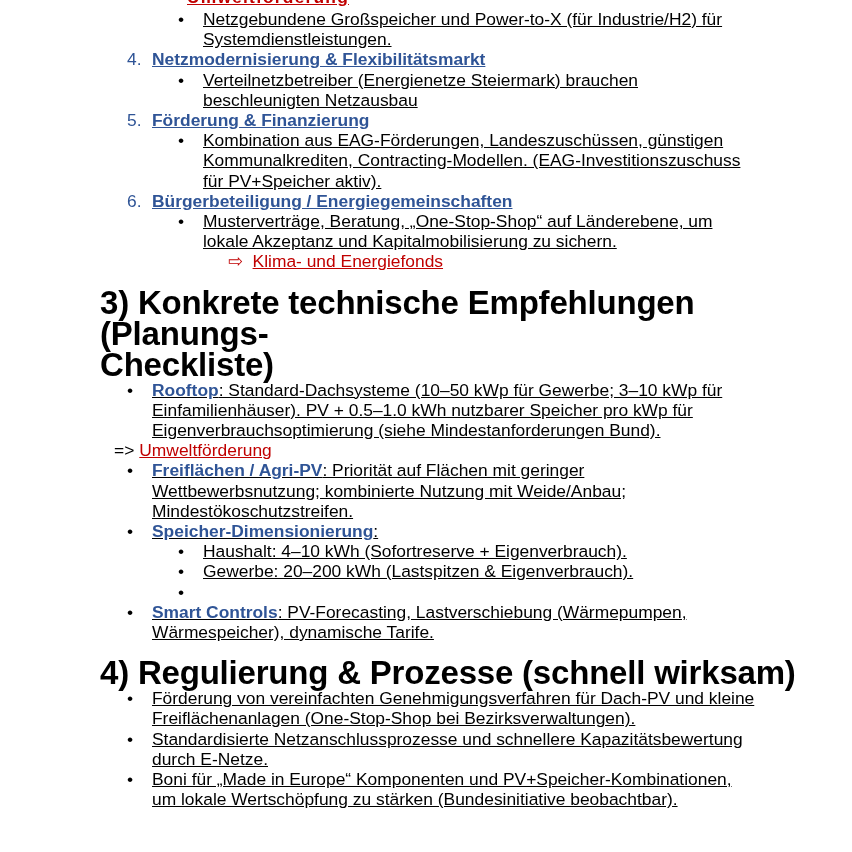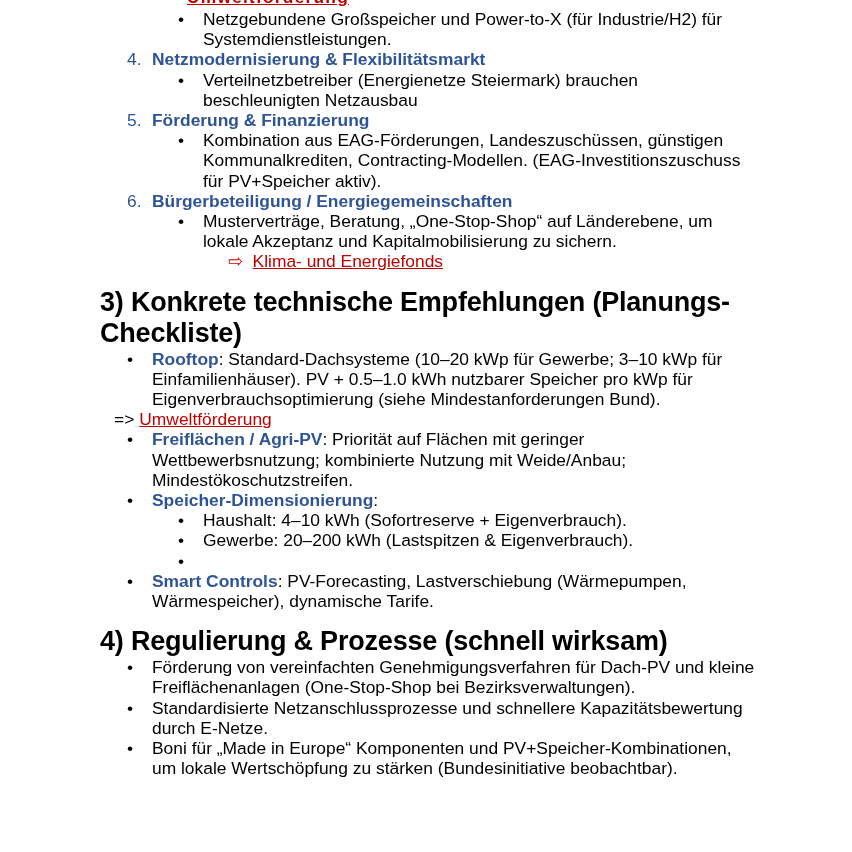--- a/index.html
+++ b/index.html
@@ -12,30 +12,30 @@
   .top-clip .cutlink{
     position:absolute;left:187px;top:-13px;
     font-weight:bold;letter-spacing:1.2px;
   }
   .row{display:flex;align-items:flex-start;}
   .marker{flex:none;width:25px;}
   .m-num{margin-left:127px;color:var(--blue);}
   .m-b1{margin-left:178px;}
   .m-sb{margin-left:127px;}
   .m-b2{margin-left:178px;}
-  .txt{flex:1;white-space:pre-line;padding-right:21px;}
+  .txt{flex:1;white-space:pre-line;padding-right:21px;text-decoration:underline;}
   .lbl{color:var(--blue);font-weight:bold;margin-top:8px;}
   .num-title{color:var(--blue);font-weight:bold;}
   .link{color:var(--red);text-decoration:underline;cursor:pointer;}
   .arrow{color:var(--red);margin-right:10px;}
   .fonds-line{margin-left:228px;}
   .umwelt-line{margin-left:114px;}
   .prefix{color:#000;margin-right:5px;}
   h1{
-    font-size:27px;line-height:31px;font-weight:bold;color:#000;
+    font-size:33px;line-height:31px;font-weight:bold;color:#000;
     margin:15px 0 0 100px;white-space:pre-line;letter-spacing:-0.2px;
   }
 </style>
 </head>
 <body>
 
 <div class="top-clip">
   <span class="cutlink link">Umweltförderung</span>
 </div>
 
@@ -78,21 +78,21 @@
 
 <div class="fonds-line">
   <span class="arrow">⇨</span><span class="link">Klima- und Energiefonds</span>
 </div>
 
 <h1>3) Konkrete technische Empfehlungen (Planungs-
 Checkliste)</h1>
 
 <div class="row">
   <span class="marker m-sb">•</span>
-  <div class="txt"><span class="lbl">Rooftop</span><span>: Standard-Dachsysteme (10–20 kWp für Gewerbe; 3–10 kWp für
+  <div class="txt"><span class="lbl">Rooftop</span><span>: Standard-Dachsysteme (10–50 kWp für Gewerbe; 3–10 kWp für
 Einfamilienhäuser). PV + 0.5–1.0 kWh nutzbarer Speicher pro kWp für
 Eigenverbrauchsoptimierung (siehe Mindestanforderungen Bund).</span></div>
 </div>
 <div class="umwelt-line">
   <span class="prefix">=&gt;</span><span class="link">Umweltförderung</span>
 </div>
 
 <div class="row">
   <span class="marker m-sb">•</span>
   <div class="txt"><span class="lbl">Freiflächen / Agri-PV</span><span>: Priorität auf Flächen mit geringer

